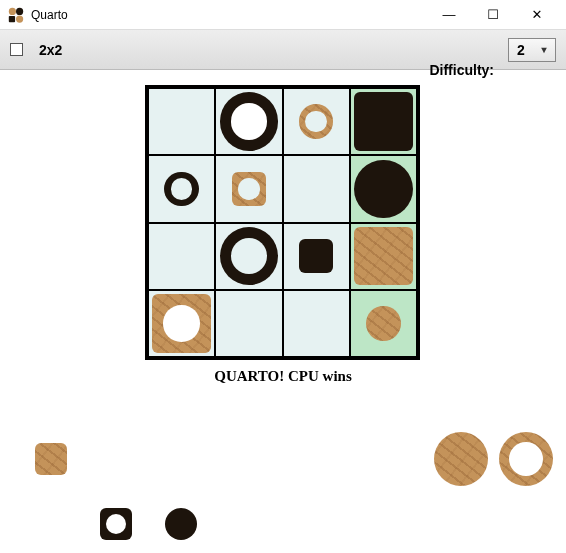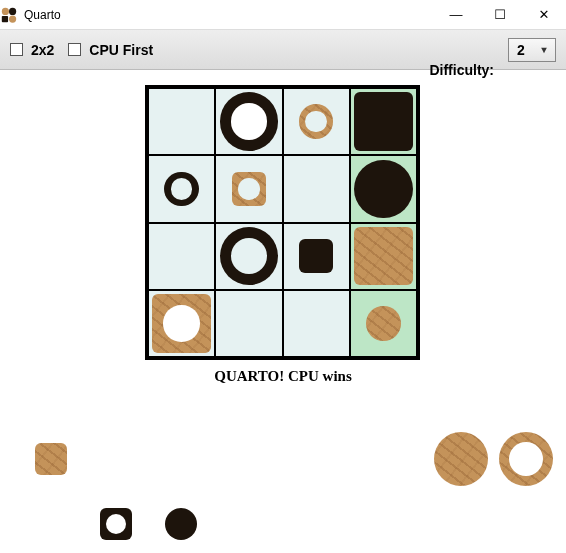--- a/index.html
+++ b/index.html
@@ -10,21 +10,21 @@
     width: 566px;
     height: 553px;
     overflow: hidden;
   }
   .titlebar {
     height: 30px;
     background: #fff;
     border-bottom: 1px solid #ddd;
     display: flex;
     align-items: center;
-    padding: 0 0;
+    padding: 0 7px;
     font-size: 12px;
   }
   .titlebar .logo {
     width: 18px; height: 18px;
     margin-right: 6px;
     position: relative;
   }
   .titlebar .winctrls {
     margin-left: auto;
     display: flex;
@@ -55,21 +55,21 @@
     border: 1px solid #888;
     padding: 4px 10px;
     font-size: 14px;
     font-weight: bold;
     font-family: inherit;
     cursor: pointer;
   }
   .chk {
     display: inline-flex;
     align-items: center;
-    gap: 8px;
+    gap: 16px;
     cursor: pointer;
   }
   .chkbox {
     width: 13px; height: 13px;
     border: 1px solid #555;
     background: #fff;
     display: inline-block;
   }
   .spacer { flex: 1; }
   .diff-label { font-weight: bold; margin-top: 40px; }
@@ -182,24 +182,20 @@
     <div class="winbtn">☐</div>
     <div class="winbtn">✕</div>
   </div>
 </div>
 
 <div class="toolbar">
   <label class="chk">
     <span class="chkbox"></span>
     <span>2x2</span>
   </label>
-  <label class="chk">
-    <span class="chkbox"></span>
-    <span>CPU First</span>
-  </label>
   <span class="spacer"></span>
   <span class="diff-label">Difficulty:</span>
   <div class="diff-select">
     <span>2</span>
     <span class="diff-arrow">▾</span>
   </div>
 </div>
 
 <div class="game-area">
   <div class="board" id="board">

